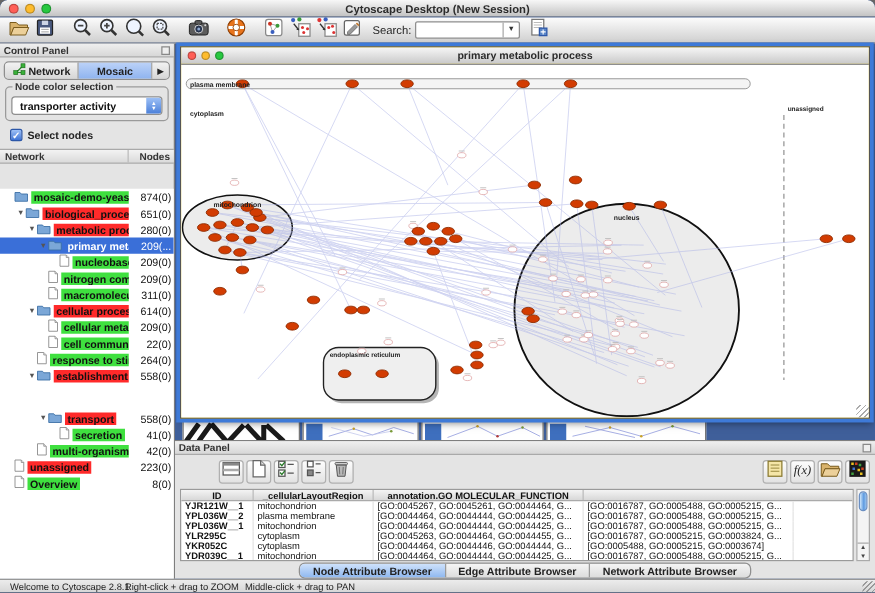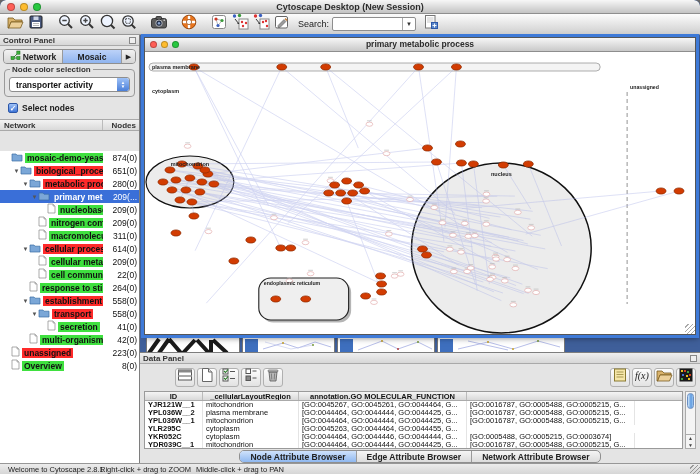--- a/index.html
+++ b/index.html
@@ -367,21 +367,21 @@
           <span class="count">264(0)</span>
         </div>
         <div class="trow" style="padding-left: 22px;">
           <span class="arrow">▼</span>
           <span class="nicon"><svg width="12" height="10" viewBox="0 0 12 10">
               <path d="M1 2h4l1 1.2h5V9H1z" fill="#7ba7d7" stroke="#3a6ea5" stroke-width=".7"></path>
             </svg></span>
           <span class="tlabel hl-red">establishment of lo</span>
           <span class="count">558(0)</span>
         </div>
-        <div class="trow" style="padding-left: 31px;">
+        <div class="trow" style="padding-left: 31px; margin-top: 21px;">
           <span class="arrow">▼</span>
           <span class="nicon"><svg width="12" height="10" viewBox="0 0 12 10">
               <path d="M1 2h4l1 1.2h5V9H1z" fill="#7ba7d7" stroke="#3a6ea5" stroke-width=".7"></path>
             </svg></span>
           <span class="tlabel hl-red">transport</span>
           <span class="count">558(0)</span>
         </div>
         <div class="trow" style="padding-left: 40px;">
           <span class="arrow"></span>
           <span class="nicon"><svg width="9" height="11" viewBox="0 0 9 11">
@@ -784,20 +784,21 @@
             <div class="c-id">YPL036W__1</div>
             <div class="c-reg">mitochondrion</div>
             <div class="c-comp">[GO:0044464, GO:0044444, GO:0044425, G...</div>
             <div class="c-func">[GO:0016787, GO:0005488, GO:0005215, G...</div>
             <div class="c-fill"></div>
           </div>
           <div class="drow">
             <div class="c-id">YLR295C</div>
             <div class="c-reg">cytoplasm</div>
             <div class="c-comp">[GO:0045263, GO:0044464, GO:0044455, G...</div>
+            <div class="c-func">[GO:0016787, GO:0005215, GO:0003824, G...</div>
             <div class="c-fill"></div>
           </div>
           <div class="drow">
             <div class="c-id">YKR052C</div>
             <div class="c-reg">cytoplasm</div>
             <div class="c-comp">[GO:0044464, GO:0044446, GO:0044444, G...</div>
             <div class="c-func">[GO:0005488, GO:0005215, GO:0003674]</div>
             <div class="c-fill"></div>
           </div>
           <div class="drow">

